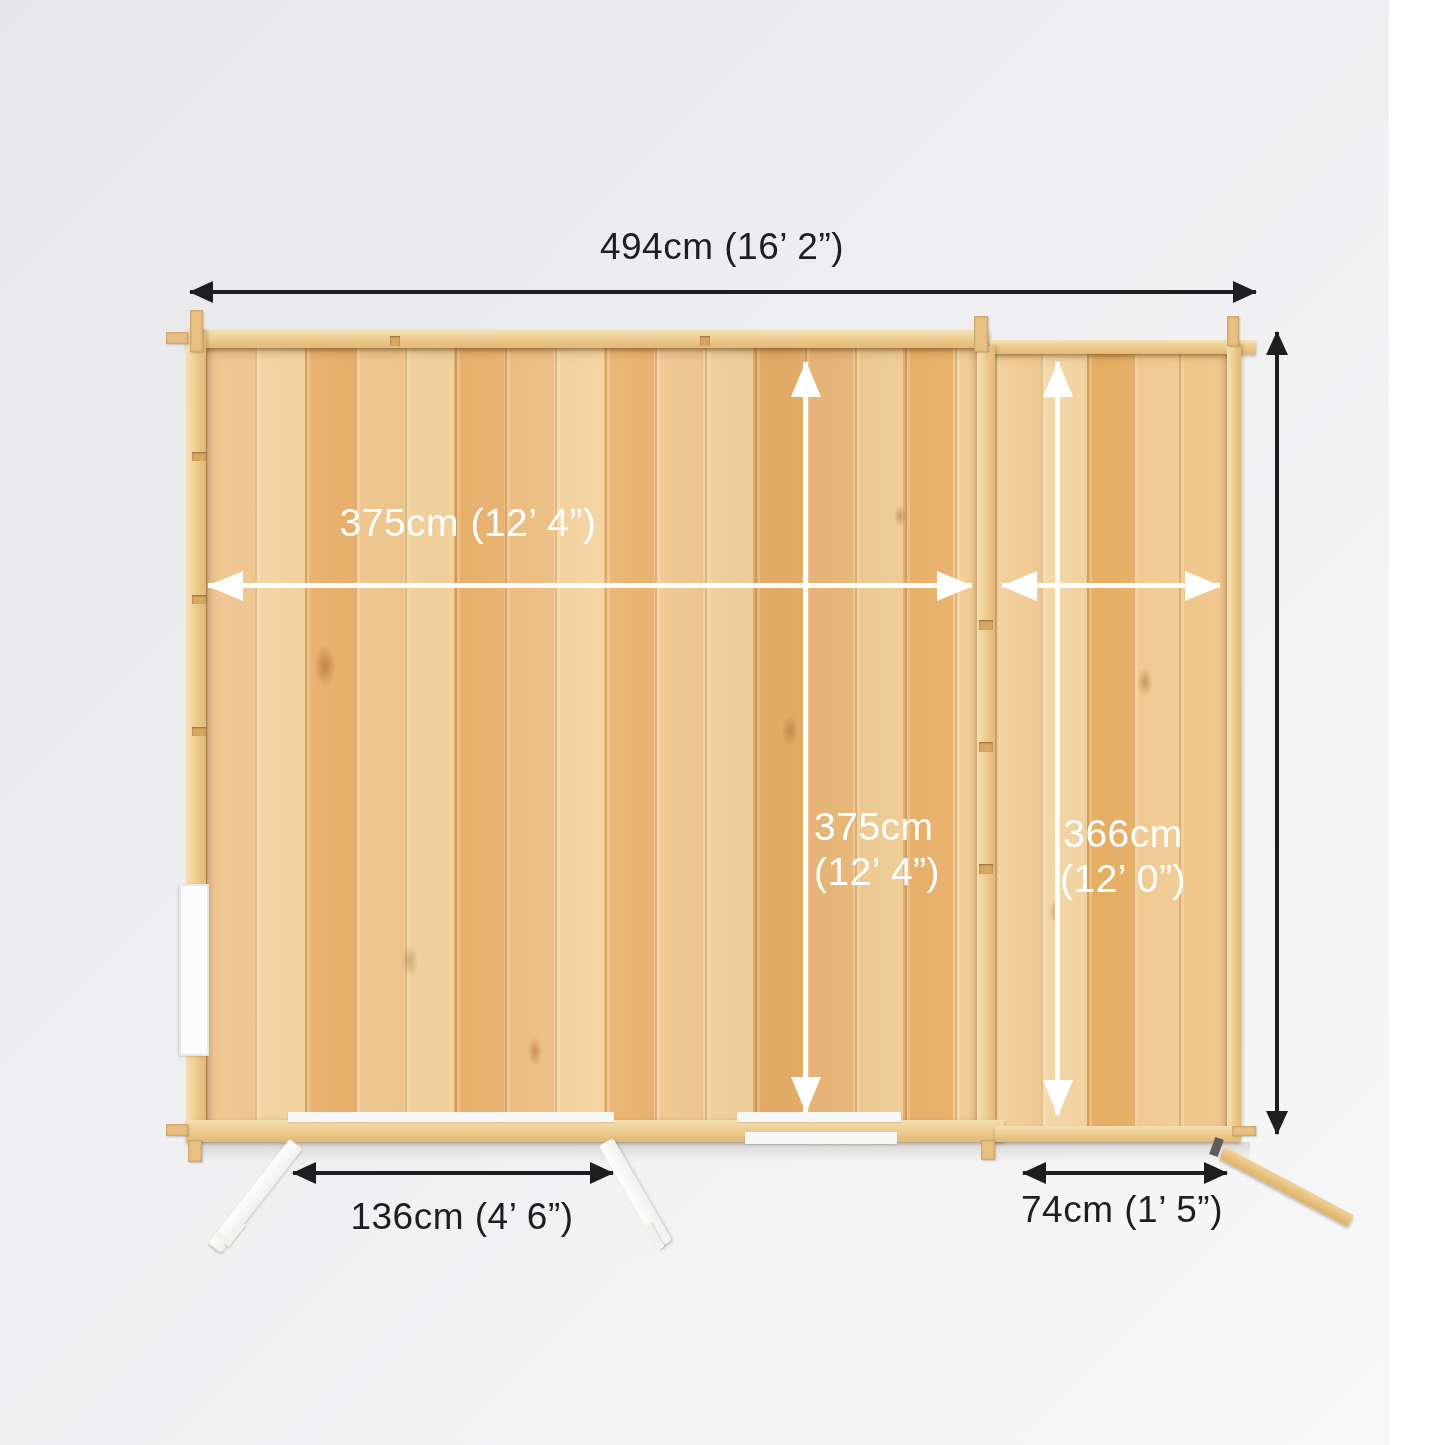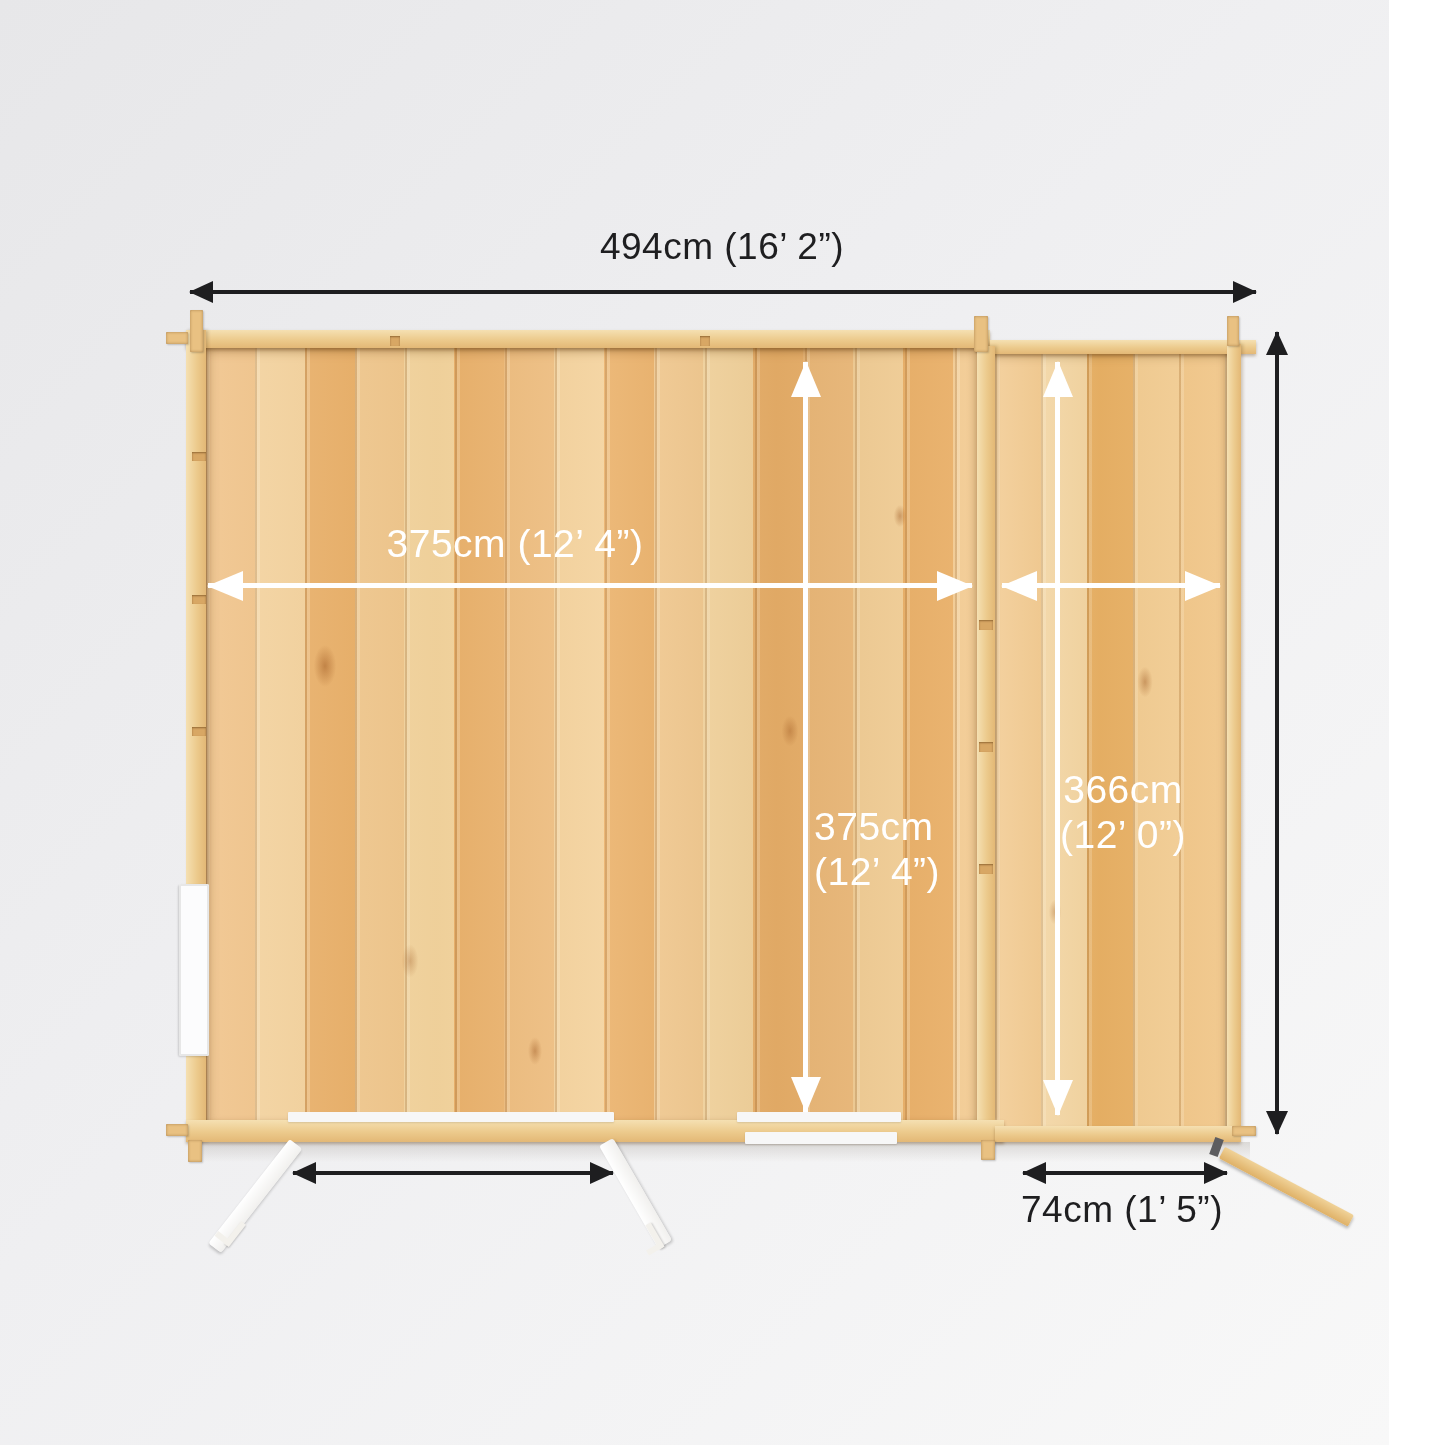--- a/index.html
+++ b/index.html
@@ -134,29 +134,30 @@
   <div class="ah b" style="left:1023px;top:1171px;width:204px;"></div>
 
   <div class="ah w" style="left:208px;top:583px;width:764px;"></div>
   <div class="av w" style="left:803px;top:362px;height:750px;"></div>
   <div class="ah w" style="left:1002px;top:583px;width:218px;"></div>
   <div class="av w" style="left:1055px;top:362px;height:753px;"></div>
 
   <div class="lbl dark ctr" style="left:722px;top:247px;">494cm (16’ 2”)</div>
 
 
-  <div class="lbl light ctr" style="left:468px;top:544px;margin-left:47px;">375cm (12’ 4”)</div>
+  <div class="lbl light ctr" style="left:468px;top:523px;">375cm (12’ 4”)</div>
 
   <div class="lbl light" style="left:814px;top:804px;">
     <div class="ln">375cm</div>
     <div class="ln">(12’ 4”)</div>
   </div>
 
 
-  <div class="lbl light ctr" style="left:1123px;top:812px;">
+  <div class="lbl light ctr" style="left:1123px;top:856px;">
     <div class="ln">366cm</div>
     <div class="ln">(12’ 0”)</div>
   </div>
 
+  <div class="lbl dark ctr" style="left:462px;top:1217px;">136cm (4’ 6”)</div>
 
   <div class="lbl dark ctr" style="left:1122px;top:1210px;">74cm (1’ 5”)</div>
 
 </div>
 
 </body></html>

